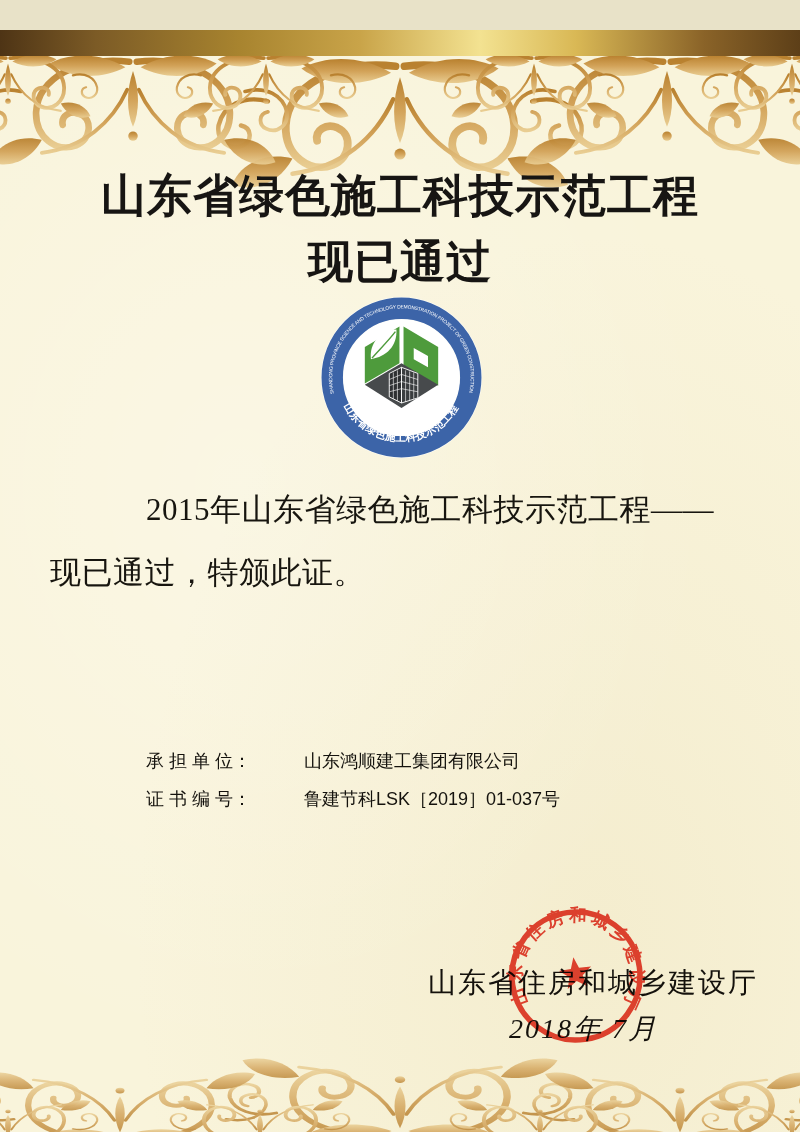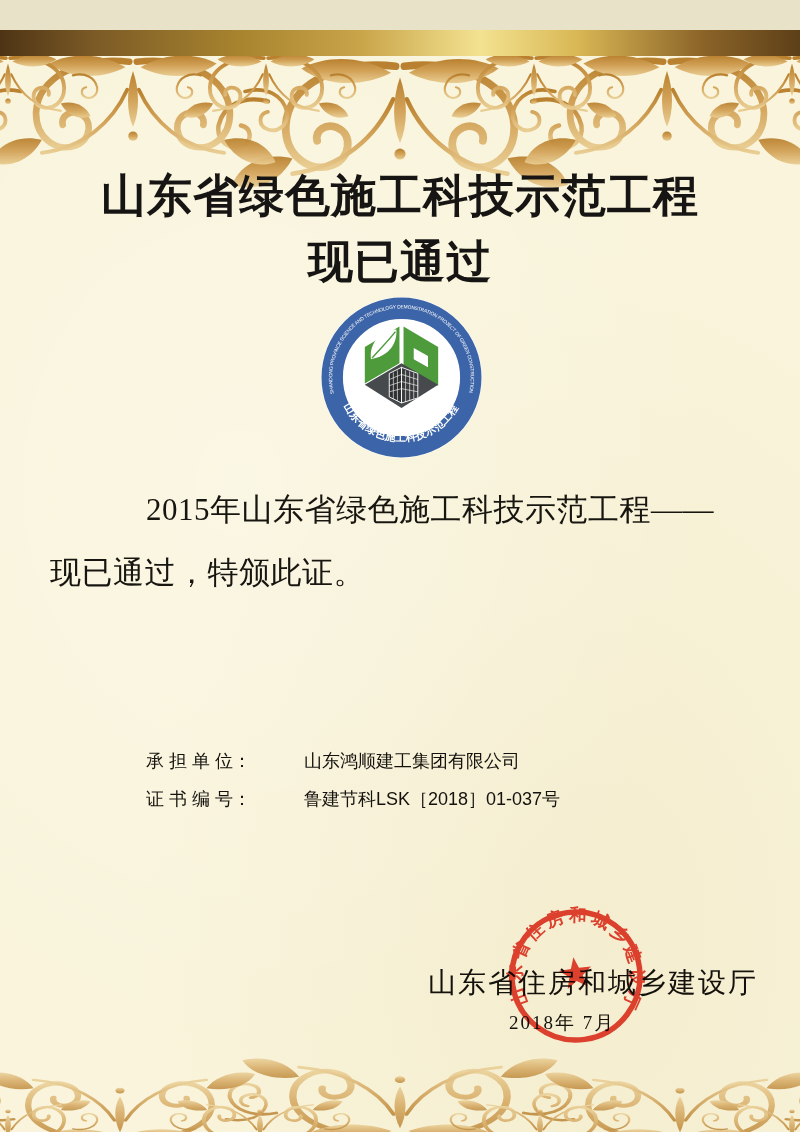--- a/index.html
+++ b/index.html
@@ -31,22 +31,22 @@
   .logo-wrap{position:absolute;left:320px;top:266px;width:163px;height:163px;}
   .body-text{position:absolute;left:50px;top:448px;width:704px;
     font-size:31px;line-height:63px;color:#17150f;letter-spacing:.5px;white-space:nowrap;}
   .body-line.indent{text-indent:96px;}
   .details{position:absolute;left:146px;top:712px;font-size:18px;line-height:38px;
     color:#14120d;white-space:nowrap;font-family:Liberation Sans, sans-serif;}
   .details .lab{display:inline-block;min-width:158px;}
   .details .val{display:inline-block;}
   .issuer{position:absolute;left:428px;top:934px;font-size:28px;letter-spacing:2px;
     color:#14110c;white-space:nowrap;z-index:2;}
-  .date{position:absolute;left:509px;top:980px;font-size:19px;letter-spacing:2px;
-    color:#14110c;white-space:nowrap;z-index:2;}
+  .date{position:absolute;left:509px;top:980px;font-size:28px;letter-spacing:2px;
+    color:#14110c;white-space:nowrap;z-index:2;font-style:italic;}
   .seal{position:absolute;left:506px;top:874px;width:140px;height:144px;z-index:3;
     mix-blend-mode:multiply;opacity:.9;}
 </style>
 </head>
 <body>
 
 <div class="certificate">
 
   <div class="strip strip-top"></div>
   <div class="strip strip-bottom"></div>
@@ -125,21 +125,21 @@
   <div class="body-text">
     <div class="body-line indent">2015年山东省绿色施工科技示范工程——</div>
     <div class="body-line">现已通过，特颁此证。</div>
   </div>
 
   <div class="details">
     <div class="row">
       <span class="lab">承 担 单 位：</span><span class="val">山东鸿顺建工集团有限公司</span>
     </div>
     <div class="row">
-      <span class="lab">证 书 编 号：</span><span class="val">鲁建节科LSK［2018］01-037号</span>
+      <span class="lab">证 书 编 号：</span><span class="val">鲁建节科LSK［2019］01-037号</span>
     </div>
   </div>
 
   <div class="issuer">山东省住房和城乡建设厅</div>
   <div class="date">2018年 7月</div>
 
   <svg class="seal" viewBox="0 0 140 140" aria-hidden="true">
     <g transform="rotate(-8 70 70)">
       <circle cx="70" cy="70" r="64" fill="none" stroke="#e33021" stroke-width="5.5"></circle>
       <path d="M70,51 L74.1,62.3 L86.2,62.7 L76.7,70.2 L80,81.8 L70,75 L60,81.8 L63.3,70.2 L53.8,62.7 L65.9,62.3 Z" fill="#e33021"></path>

